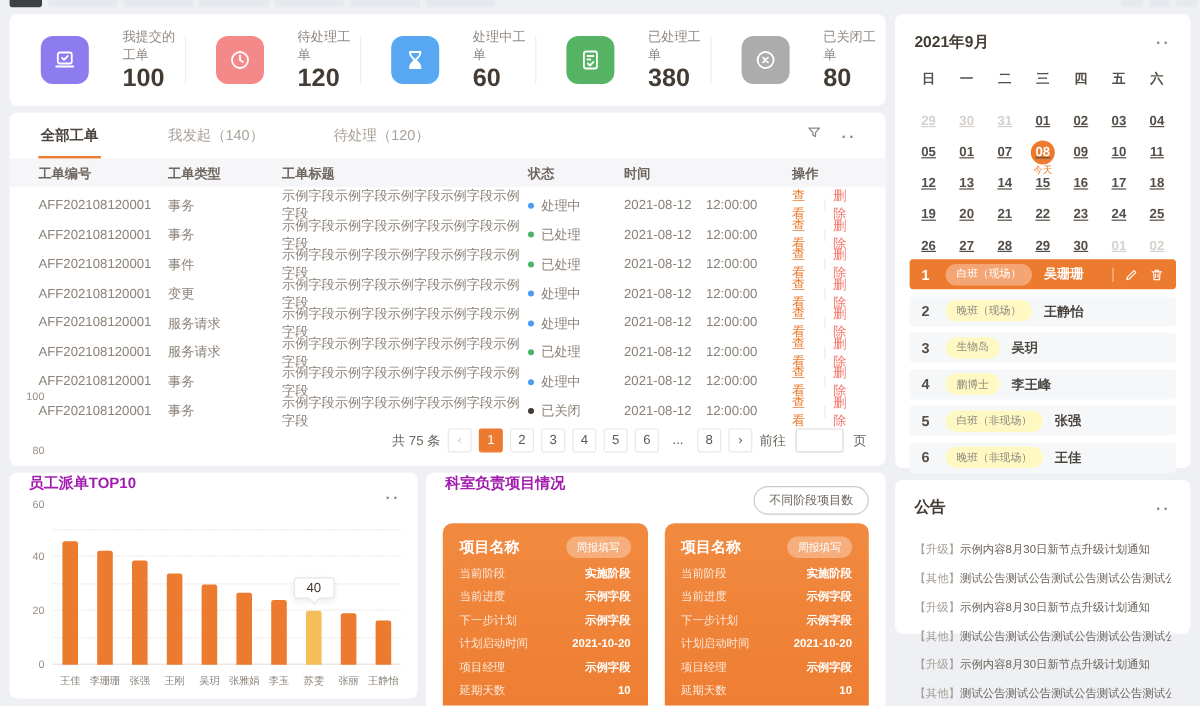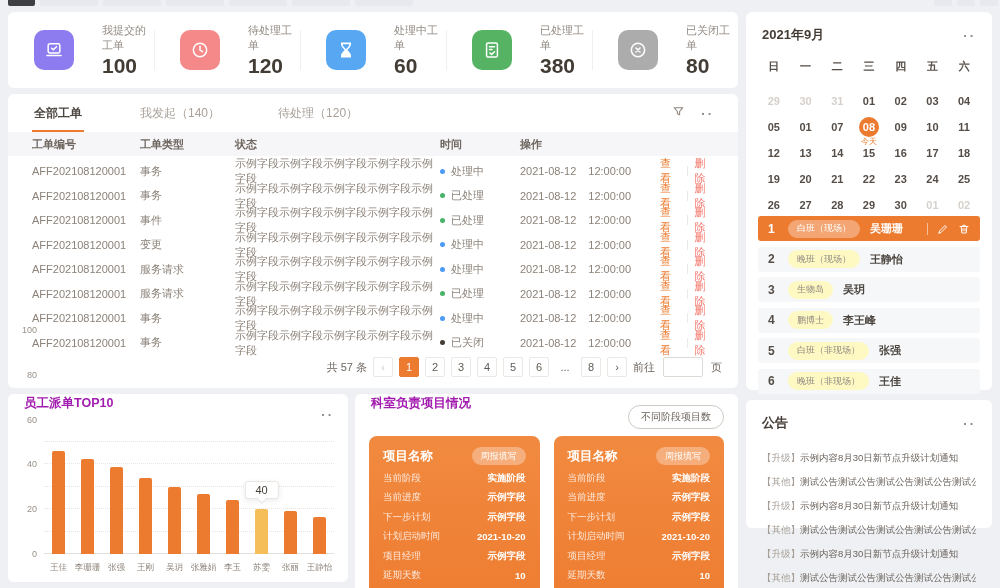--- a/index.html
+++ b/index.html
@@ -79,21 +79,21 @@
   .pfield .fl { color:rgba(255,255,255,.82); }
   .pfield .fv { font-weight:bold; }
 
   
   #calendar-card { left:746px; top:12px; width:246px; height:378px; }
   .cal-head { display:flex; align-items:center; justify-content:space-between; padding:14px 16px 0; }
   .cal-title { font-size:13px; font-weight:bold; color:#433c35; }
   .cal-grid { margin:10px 12px 0; display:grid; grid-template-columns:repeat(7,1fr); text-align:center; }
   .wd { font-size:11px; font-weight:bold; color:#554e48; height:24px; line-height:24px; }
   .cal-cell { position:relative; height:26px; display:flex; align-items:center; justify-content:center;
-              font-size:11px; font-weight:bold; color:#554e48; cursor:pointer; }
+              font-size:11px; font-weight:bold; color:#554e48; cursor:pointer;text-decoration:underline; }
   .cal-cell.muted { color:#d6d1cc; }
   .today-circle { width:20px; height:20px; border-radius:50%; background:#ED7B2F; color:#fff;
                   display:flex; align-items:center; justify-content:center; font-size:11px; }
   .today-label { position:absolute; top:22px; left:0; right:0; font-size:8px; font-weight:normal; color:#ED7B2F; }
   .shift-list { position:absolute; left:12px; right:12px; top:204px; }
   .shift-row { height:25px; margin-bottom:5.5px; background:#f6f7f9; border-radius:3px;
                display:flex; align-items:center; gap:10px; padding:0 10px; cursor:pointer; }
   .shift-num { font-size:12px; font-weight:bold; color:#554e48; width:10px; }
   .shift-tag { background:#fef9c3; border-radius:999px; padding:2.5px 9px; font-size:9px; color:#8f8780; white-space:nowrap; }
   .shift-name { font-size:11px; font-weight:bold; color:#4b453f; }
@@ -200,20 +200,21 @@
       <div class="tab-tools">
         <span><svg width="13" height="13" viewBox="0 0 24 24" fill="none" stroke="#8f8780" stroke-width="2" stroke-linejoin="round">
             <path d="M4 5h16l-6 7v6l-4-2v-4L4 5z"></path>
           </svg></span>
         <span class="more-dots">··</span>
       </div>
     </div>
   <div class="thead">
       <div>工单编号</div>
       <div>工单类型</div>
+      <div>工单标题</div>
       <div>状态</div>
       <div>时间</div>
       <div>操作</div>
     </div>
   <div id="tbody">
       <div class="trow">
         <div>AFF202108120001</div>
         <div>事务</div>
         <div>示例字段示例字段示例字段示例字段示例字段</div>
         <div class="status-cell">
@@ -327,21 +328,21 @@
         </div>
         <div class="time-cell"><span>2021-08-12</span><span>12:00:00</span></div>
         <div class="ops-cell">
           <span class="op-view">查看</span>
           <span class="op-sep"></span>
           <span class="op-del">删除</span>
         </div>
       </div>
     </div>
   <div class="pagination">
-    <span>共 57 条</span>
+    <span>共 75 条</span>
     <span id="page-buttons" style="display:flex;gap:6px;align-items:center;">
         <span class="pbtn prev">‹</span>
         <span class="pbtn active">1</span>
         <span class="pbtn">2</span>
         <span class="pbtn">3</span>
         <span class="pbtn">4</span>
         <span class="pbtn">5</span>
         <span class="pbtn">6</span>
         <span class="pbtn dots">...</span>
         <span class="pbtn">8</span>

